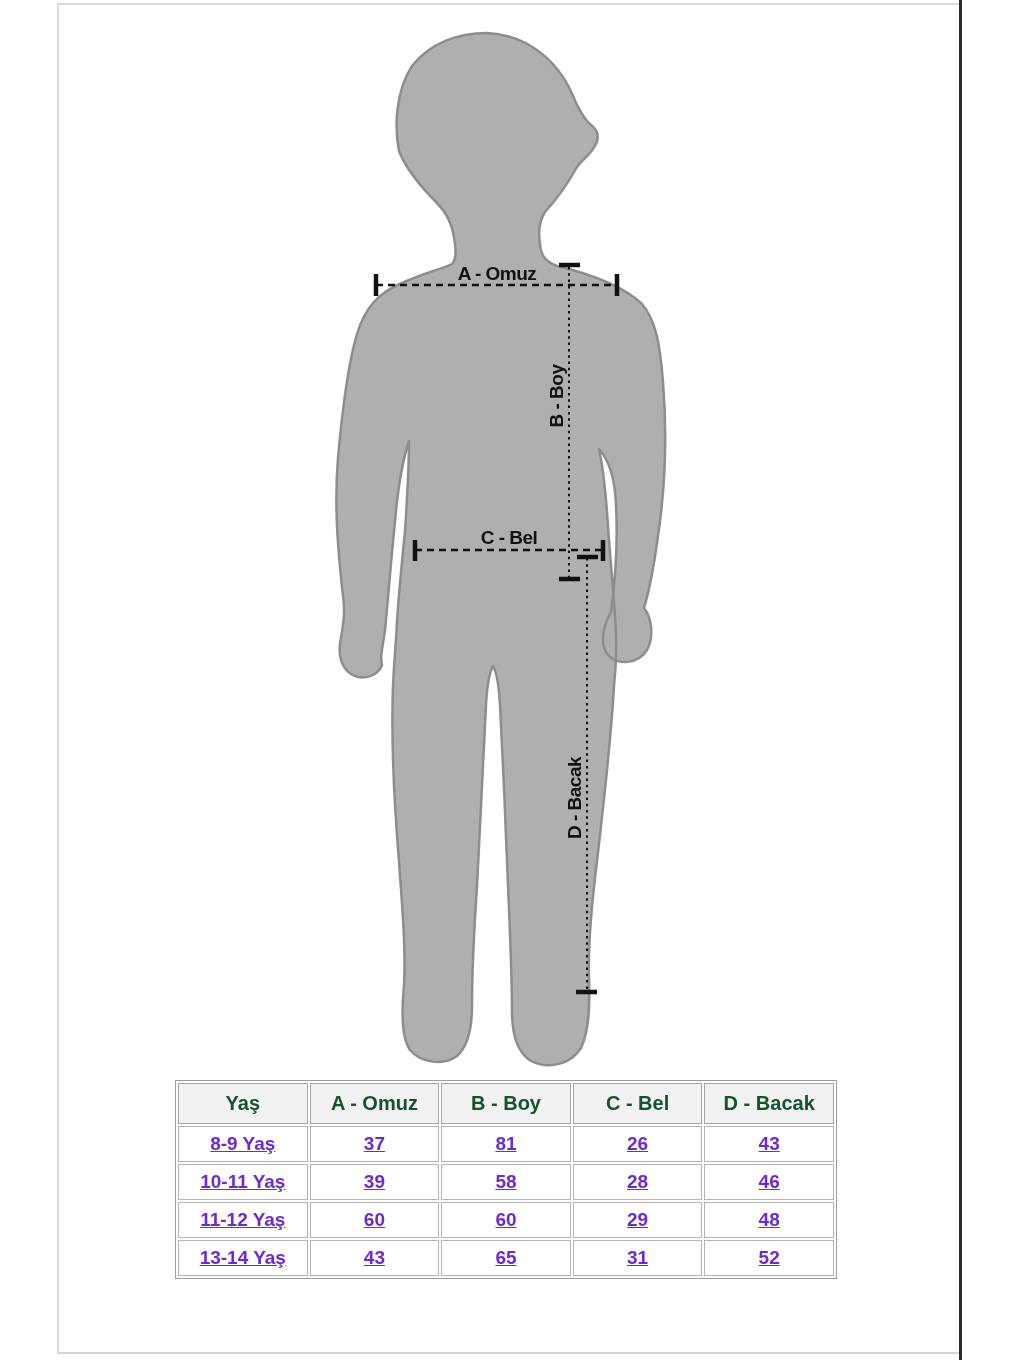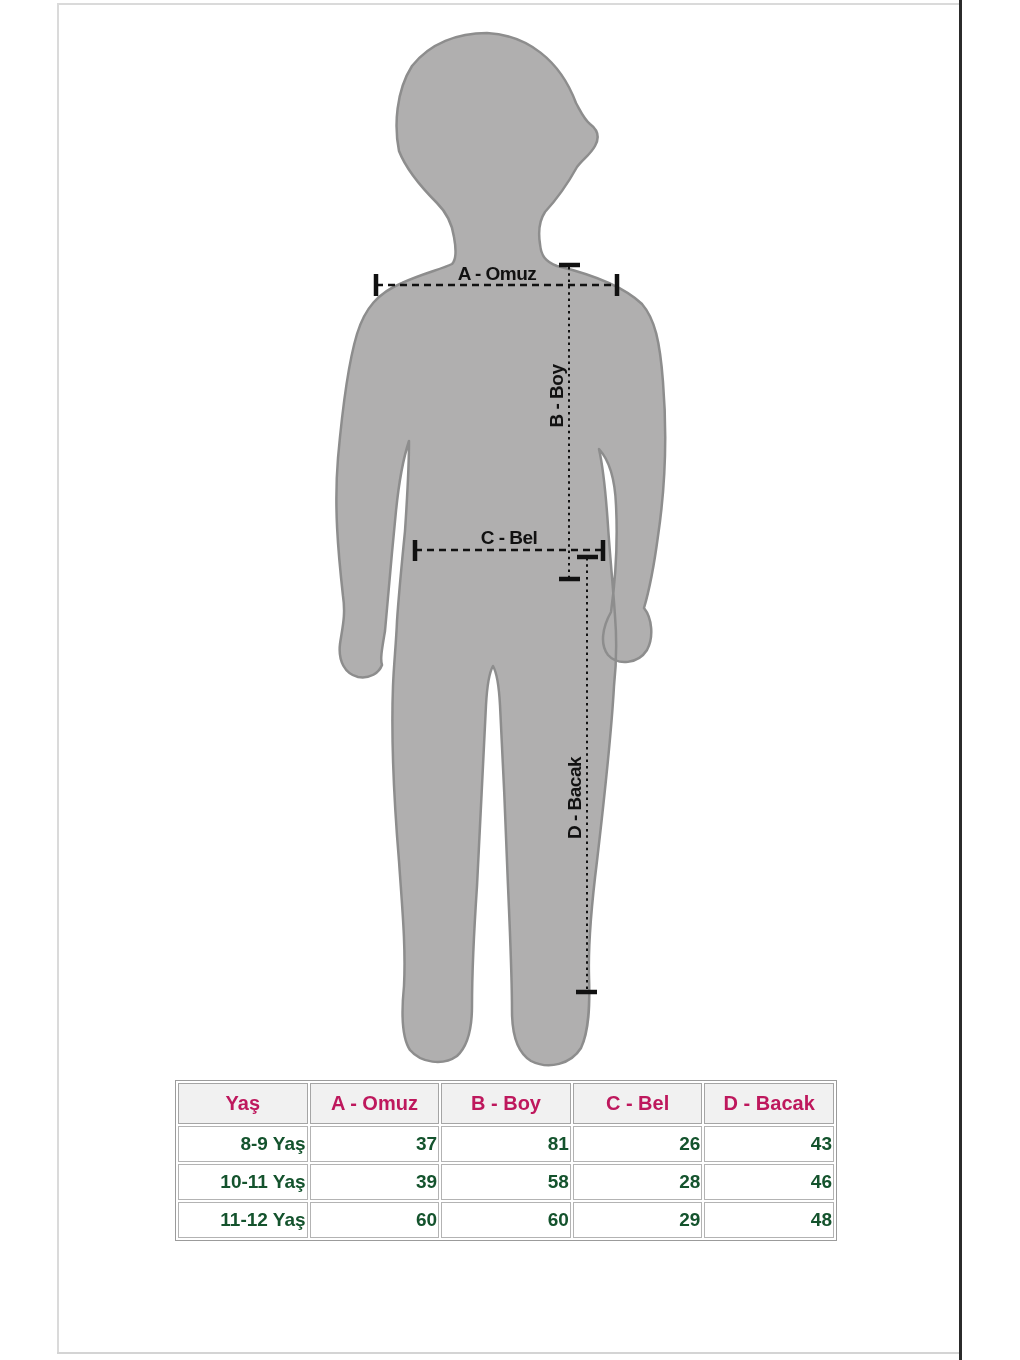--- a/index.html
+++ b/index.html
@@ -12,23 +12,23 @@
   .frame-right{position:absolute;left:959px;top:0;width:3px;height:1360px;background:#2b2b2b;}
 
   .figure-svg{position:absolute;left:0;top:0;}
   .ann-label{font-family:"Liberation Sans",sans-serif;font-weight:bold;font-size:19px;
              fill:#111111;letter-spacing:-0.5px;}
 
   table.size-table{position:absolute;left:175px;top:1080px;width:662px;
           border-collapse:separate;border-spacing:2px;background:#ffffff;
           border:1px solid #9b9b9b;table-layout:fixed;}
   table.size-table th{height:37px;background:#f1f1f1;border:1px solid #a5a5a5;
-          font-weight:bold;font-size:20px;color:#be185d;text-align:center;vertical-align:middle;margin-top:44px;}
+          font-weight:bold;font-size:20px;color:#14532d;text-align:center;vertical-align:middle;margin-top:44px;}
   table.size-table td{height:32px;background:#ffffff;border:1px solid #b3b3b3;
-          font-weight:bold;font-size:19px;color:#14532d;text-align:right;vertical-align:middle;}
+          font-weight:bold;font-size:19px;color:#6d28d9;text-align:center;vertical-align:middle;text-decoration:underline;}
 </style>
 </head>
 <body>
 
 <div class="canvas">
 
   <div class="frame-left"></div>
   <div class="frame-top"></div>
   <div class="frame-bottom"></div>
   <div class="frame-right"></div>
@@ -101,16 +101,23 @@
         <td>28</td>
         <td>46</td>
       </tr>
       <tr>
         <td>11-12 Yaş</td>
         <td>60</td>
         <td>60</td>
         <td>29</td>
         <td>48</td>
       </tr>
+      <tr>
+        <td>13-14 Yaş</td>
+        <td>43</td>
+        <td>65</td>
+        <td>31</td>
+        <td>52</td>
+      </tr>
     </tbody>
   </table>
 
 </div>
 
 </body></html>

